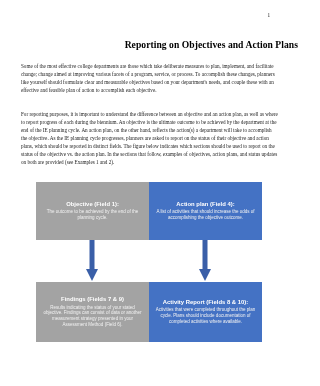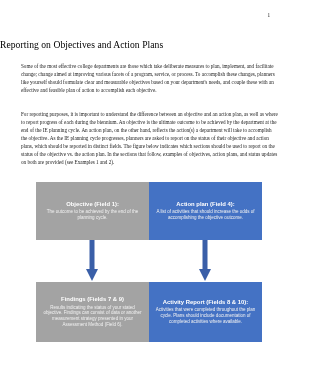--- a/index.html
+++ b/index.html
@@ -35,23 +35,23 @@
     line-height: 6px;
     color: #111111;
   }
 
   
   .doc-title {
     position: absolute;
     top: 33px;
     left: 0;
     width: 298px;
-    text-align: left;
+    text-align: right;
     font-family: "Liberation Serif", serif;
-    font-weight: normal;
+    font-weight: bold;
     font-size: 9.6px;
     letter-spacing: 0.05px;
     color: #000000;
   }
 
   
   .body-copy {
     position: absolute;
     left: 21px;
     width: 258px;

